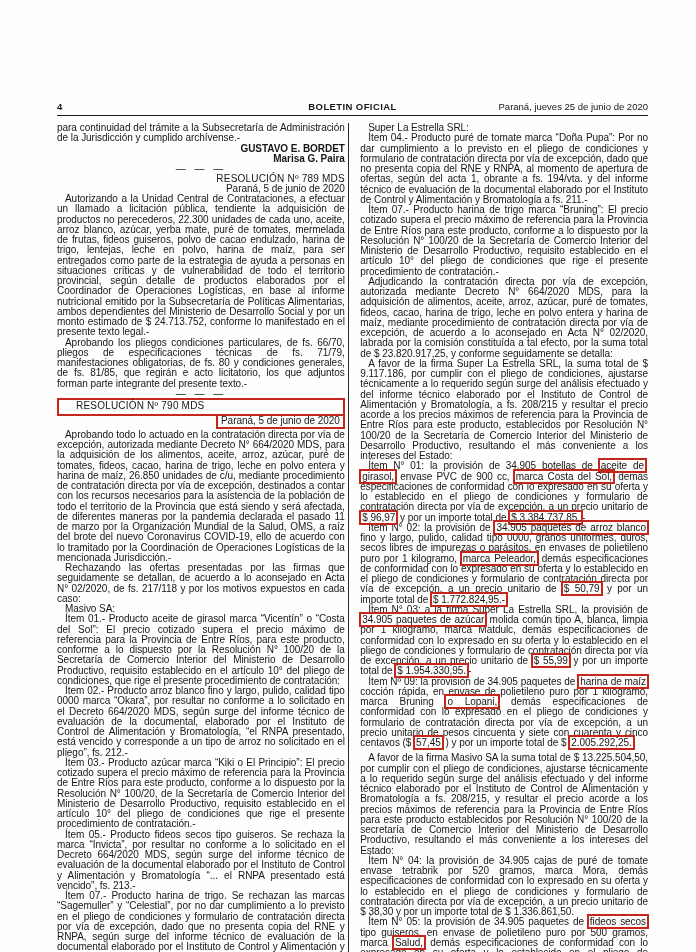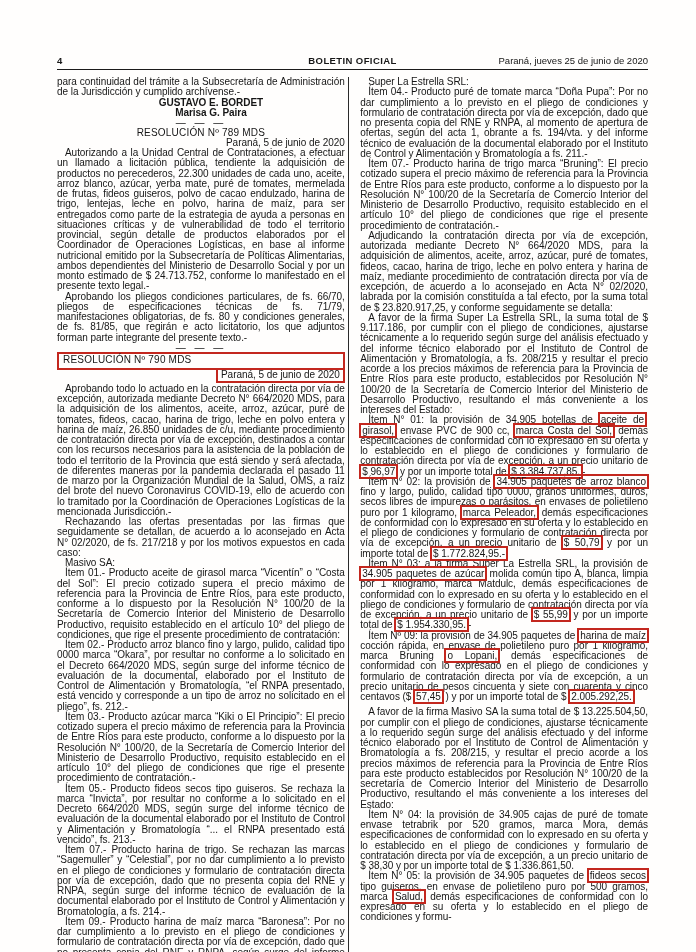--- a/index.html
+++ b/index.html
@@ -18,47 +18,47 @@
     display: grid;
     grid-template-columns: 1fr auto 1fr;
     align-items: end;
     margin: 55px 48px 0 57px;
     padding-bottom: 3px;
     border-bottom: 1.5px solid #1b1b1b;
     font-size: 9.5px;
   }
   .pnum  { font-weight: 700; justify-self: start; }
   .ptitle{ font-weight: 700; justify-self: center; letter-spacing: 0.4px; }
-  .pdate { justify-self: end; }
+  .pdate { justify-self: end; margin-top: 46px; }
   .cols {
     display: flex;
     margin: 7px 48px 0 57px;
     align-items: stretch;
   }
   .col {
     width: 288px;
     font-size: 10px;
     line-height: 10.25px;
     letter-spacing: -0.05px;
   }
   .divider {
     width: 1.4px;
     background: #2a2a2a;
     margin: 0 11px 6px 3px;
   }
   .para { margin: 0; text-align: justify; text-indent: 8px; hyphens: none; }
   .flush { text-indent: 0; }
-  .signer { text-indent: 0; margin-left: 20px; font-weight: 700; text-align: center; }
-  .heading { text-indent: 0; text-align: center; letter-spacing: 0.2px; }
+  .signer { text-indent: 0; margin-left: 20px; font-weight: 700; text-align: right; }
+  .heading { text-indent: 0; text-align: right; letter-spacing: 0.2px; }
   .date-line { text-indent: 0; text-align: right; }
   .separator { text-indent: 0; text-align: center; letter-spacing: 3px; line-height: 9.5px; }
   .boxed-heading {
     text-indent: 0; text-align: left;
     border: 2px solid var(--red);
-    padding: 1px 4px 2px;
+    padding: 1px 17px 2px;
     margin: 0 0 1px;
     position: relative; z-index: 1;
     letter-spacing: 0.2px;
   }
   .boxed-date {
     text-indent: 0; text-align: center;
     display: block; width: max-content;
     margin: -3px 0 1px auto;
     border: 2px solid var(--red);
     padding: 0 3px 1px;
@@ -90,21 +90,21 @@
         <p class="para signer">Marisa G. Paira</p>
         <p class="para separator">— — —</p>
         <p class="para heading">RESOLUCIÓN Nº 789 MDS</p>
         <p class="para date-line">Paraná, 5 de junio de 2020</p>
         <p class="para body">Autorizando a la Unidad Central de Contrataciones, a efectuar un llamado a licitación pública, tendiente la adquisición de productos no perecederos, 22.300 unidades de cada uno, aceite, arroz blanco, azúcar, yerba mate, puré de tomates, mermelada de frutas, fideos guiseros, polvo de cacao endulzado, harina de trigo, lentejas, leche en polvo, harina de maíz, para ser entregados como parte de la estrategia de ayuda a personas en situaciones críticas y de vulnerabilidad de todo el territorio provincial, según detalle de productos elaborados por el Coordinador de Operaciones Logísticas, en base al informe nutricional emitido por la Subsecretaría de Políticas Alimentarias, ambos dependientes del Ministerio de Desarrollo Social y por un monto estimado de $ 24.713.752, conforme lo manifestado en el presente texto legal.-</p>
         <p class="para body">Aprobando los pliegos condiciones particulares, de fs. 66/70, pliegos de especificaciones técnicas de fs. 71/79, manifestaciones obligatorias, de fs. 80 y condiciones generales, de fs. 81/85, que regirán e acto licitatorio, los que adjuntos forman parte integrante del presente texto.-</p>
         <p class="para separator">— — —</p>
         <p class="para boxed-heading">RESOLUCIÓN Nº 790 MDS</p>
         <p class="para boxed-date">Paraná, 5 de junio de 2020</p>
         <p class="para body">Aprobando todo lo actuado en la contratación directa por vía de excepción, autorizada mediante Decreto N° 664/2020 MDS, para la adquisición de los alimentos, aceite, arroz, azúcar, puré de tomates, fideos, cacao, harina de trigo, leche en polvo entera y harina de maíz, 26.850 unidades de c/u, mediante procedimiento de contratación directa por vía de excepción, destinados a contar con los recursos necesarios para la asistencia de la población de todo el territorio de la Provincia que está siendo y será afectada, de diferentes maneras por la pandemia declarada el pasado 11 de marzo por la Organización Mundial de la Salud, OMS, a raíz del brote del nuevo Coronavirus COVID-19, ello de acuerdo con lo tramitado por la Coordinación de Operaciones Logísticas de la mencionada Jurisdicción.-</p>
-        <p class="para body">Rechazando las ofertas presentadas por las firmas que seguidamente se detallan, de acuerdo a lo aconsejado en Acta N° 02/2020, de fs. 217/218 y por los motivos expuestos en cada caso:</p>
+        <p class="para body">Rechazando las ofertas presentadas por las firmas que seguidamente se detallan, de acuerdo a lo aconsejado en Acta N° 02/2020, de fs. 217/118 y por los motivos expuestos en cada caso:</p>
         <p class="para body">Masivo SA:</p>
         <p class="para body">Ítem 01.- Producto aceite de girasol marca “Vicentín” o “Costa del Sol”: El precio cotizado supera el precio máximo de referencia para la Provincia de Entre Ríos, para este producto, conforme a lo dispuesto por la Resolución N° 100/20 de la Secretaría de Comercio Interior del Ministerio de Desarrollo Productivo, requisito establecido en el artículo 10° del pliego de condiciones, que rige el presente procedimiento de contratación:</p>
         <p class="para body">Ítem 02.- Producto arroz blanco fino y largo, pulido, calidad tipo 0000 marca “Okara”, por resultar no conforme a lo solicitado en el Decreto 664/2020 MDS, según surge del informe técnico de evaluación de la documental, elaborado por el Instituto de Control de Alimentación y Bromatología, “el RNPA presentado, está vencido y corresponde a un tipo de arroz no solicitado en el pliego”, fs. 212.-</p>
         <p class="para body">Ítem 03.- Producto azúcar marca “Kiki o El Principio”: El precio cotizado supera el precio máximo de referencia para la Provincia de Entre Ríos para este producto, conforme a lo dispuesto por la Resolución N° 100/20, de la Secretaría de Comercio Interior del Ministerio de Desarrollo Productivo, requisito establecido en el artículo 10° del pliego de condiciones que rige el presente procedimiento de contratación.-</p>
         <p class="para body">Ítem 05.- Producto fideos secos tipo guiseros. Se rechaza la marca “Invicta”, por resultar no conforme a lo solicitado en el Decreto 664/2020 MDS, según surge del informe técnico de evaluación de la documental elaborado por el Instituto de Control y Alimentación y Bromatología “... el RNPA presentado está vencido”, fs. 213.-</p>
         <p class="para body">Ítem 07.- Producto harina de trigo. Se rechazan las marcas “Sagemuller” y “Celestial”, por no dar cumplimiento a lo previsto en el pliego de condiciones y formulario de contratación directa por vía de excepción, dado que no presenta copia del RNE y RNPA, según surge del informe técnico de evaluación de la documental elaborado por el Instituto de Control y Alimentación y Bromatología, a fs. 214.-</p>
         <p class="para body">Ítem 09.- Producto harina de maíz marca “Baronesa”: Por no dar cumplimiento a lo previsto en el pliego de condiciones y formulario de contratación directa por vía de excepción, dado que no presenta copia del RNE y RNPA, según surge del informe técnico de evaluación de la documental elaborado por el Instituto de Control y Alimentación y Bromatología a fs. 214.-</p>
       </div>
     <div class="divider"></div>
     <div class="col" id="col-right">

